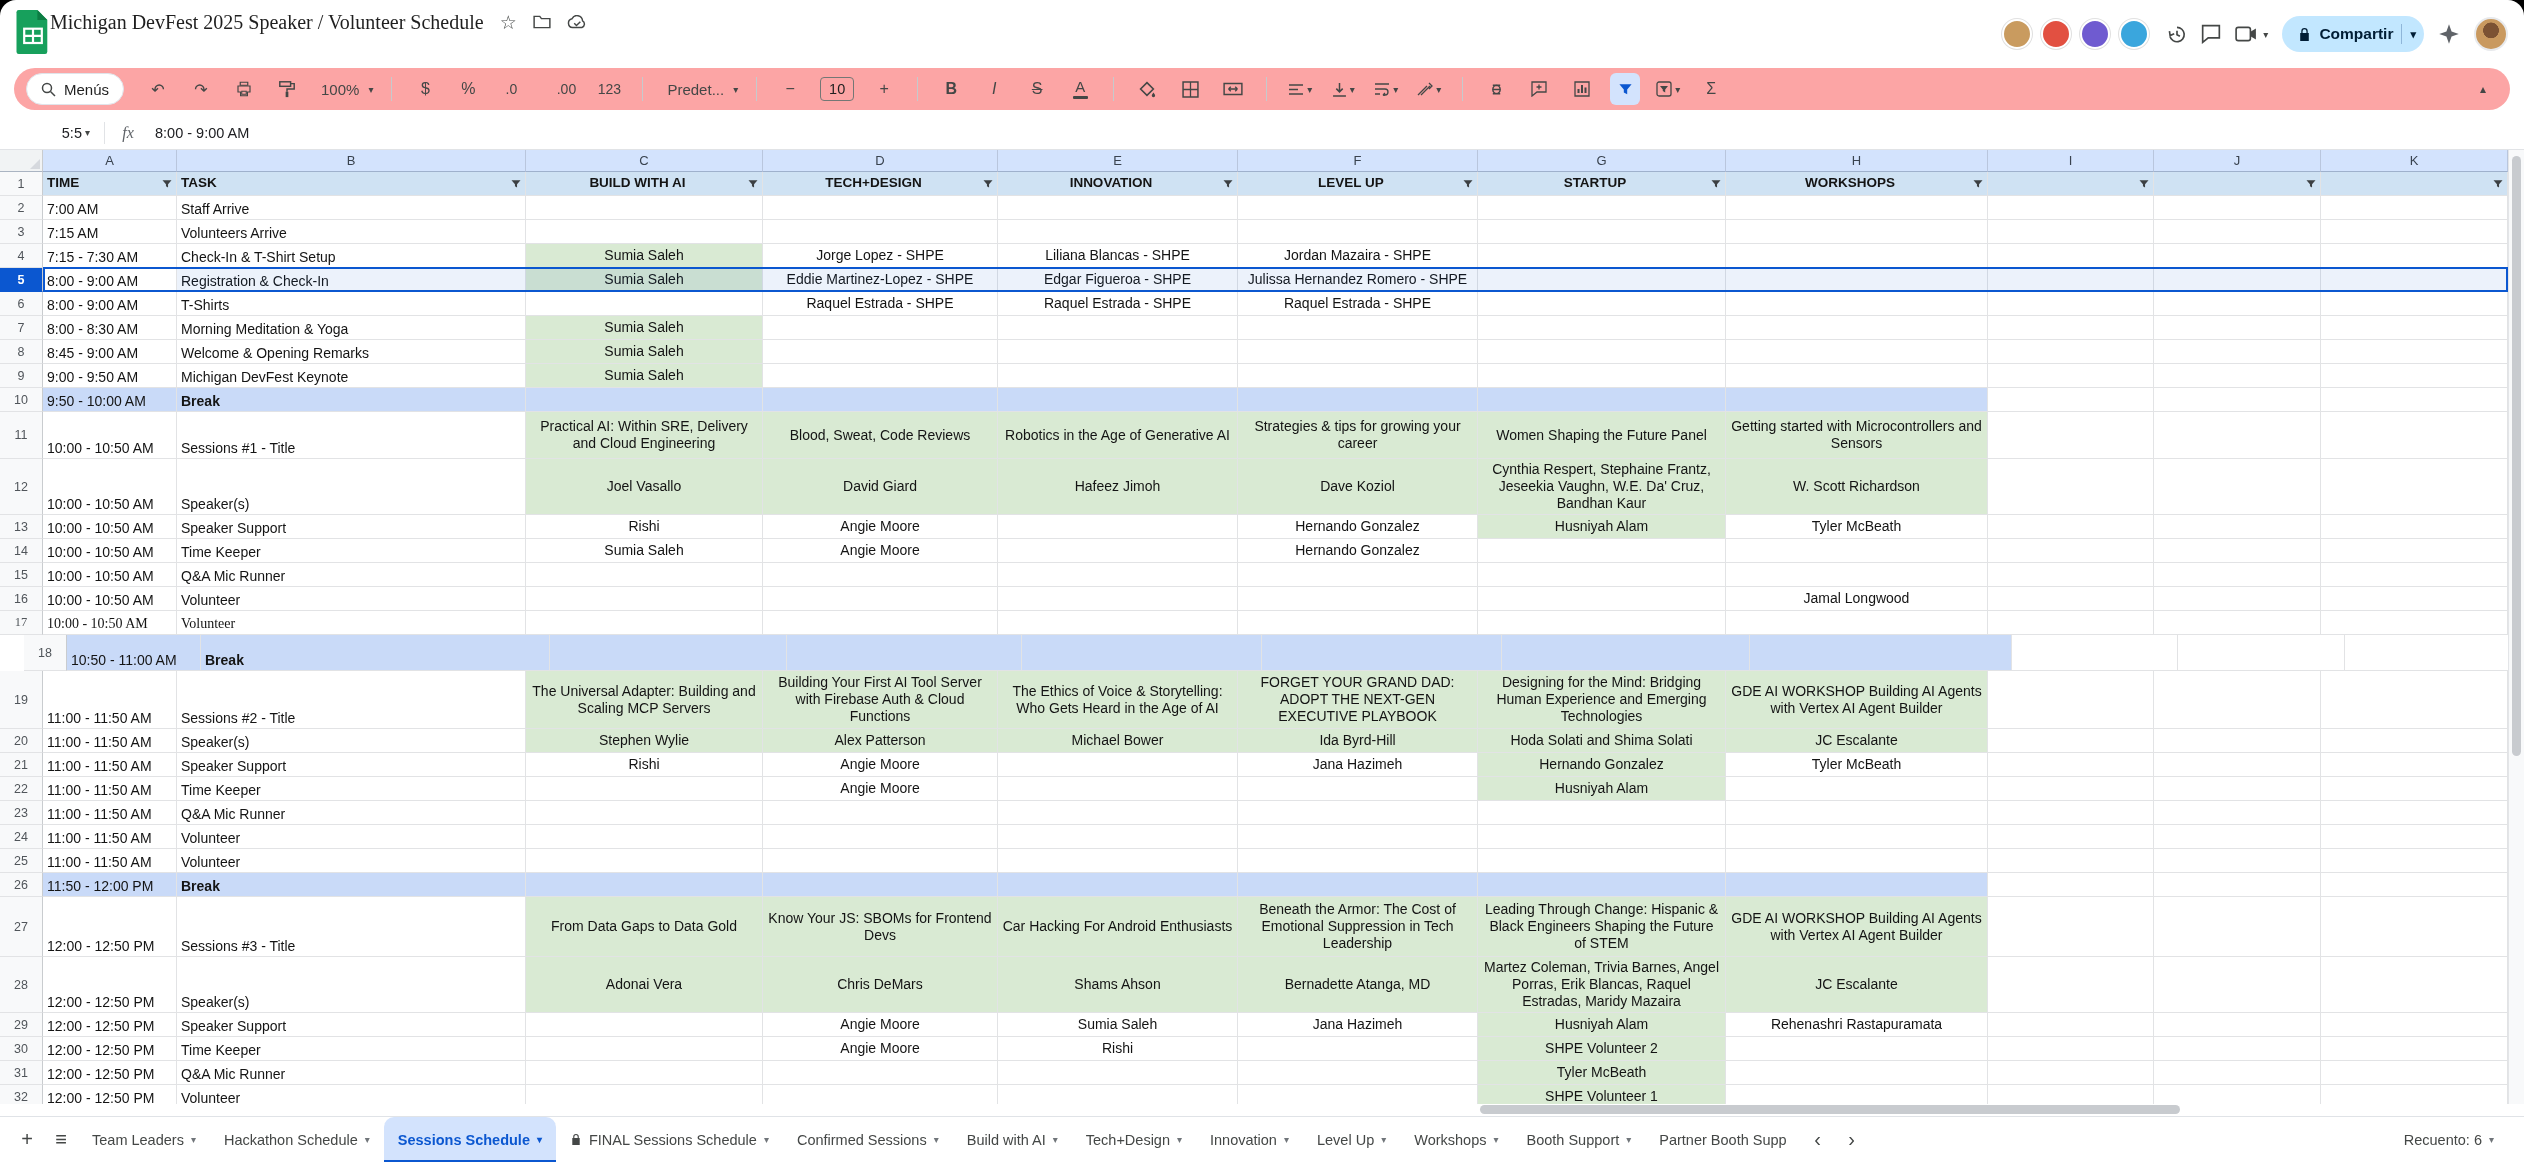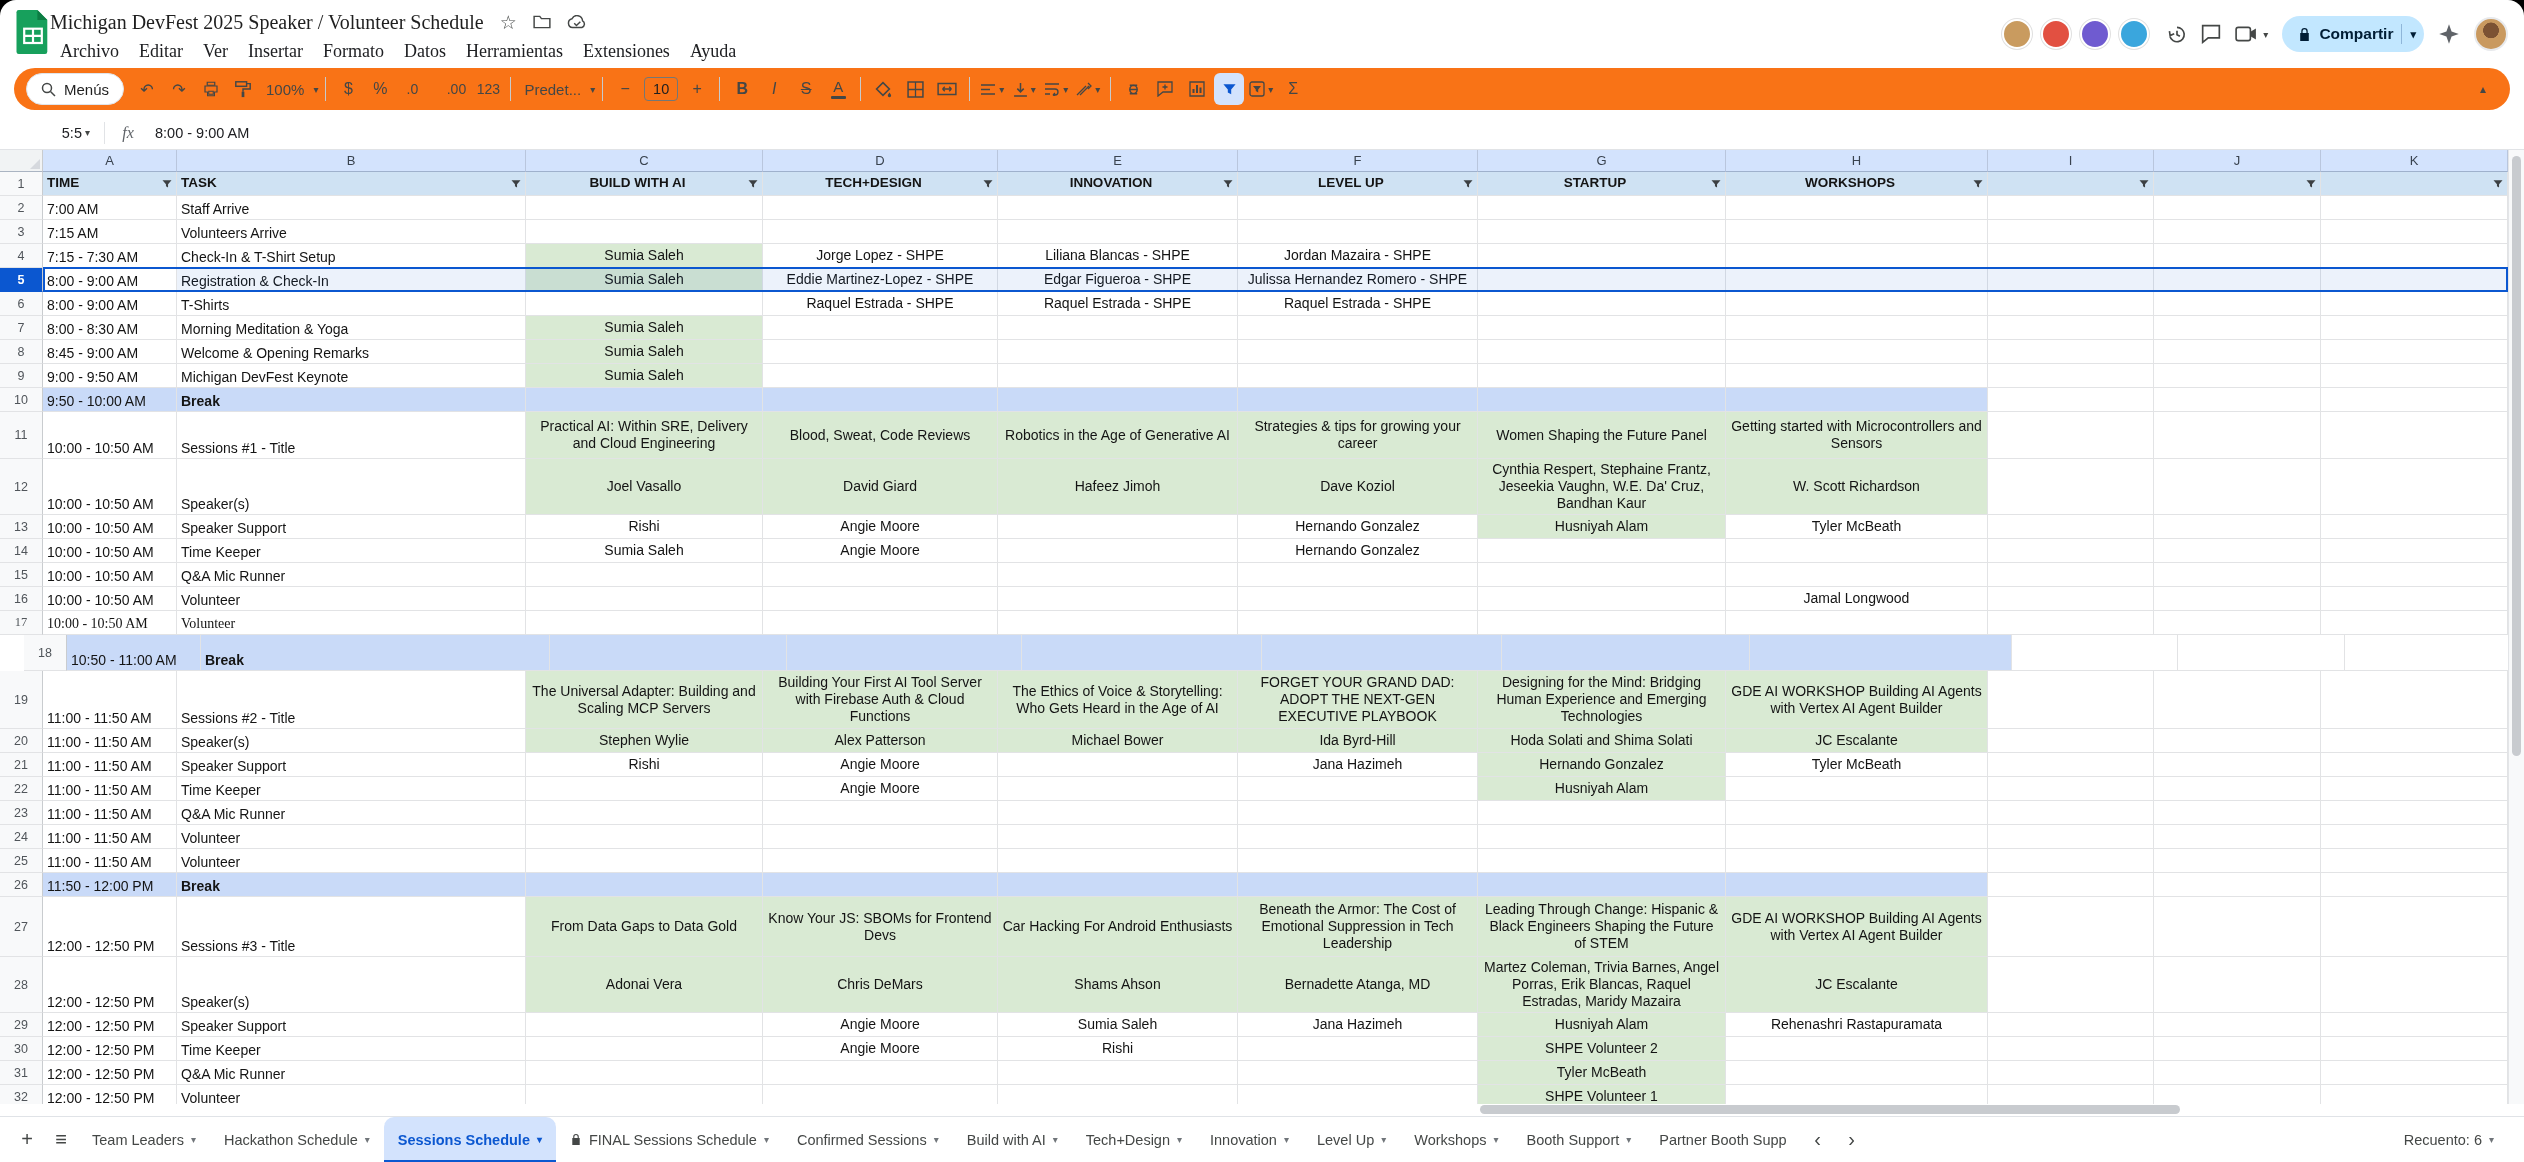--- a/index.html
+++ b/index.html
@@ -28,21 +28,21 @@
   .collab{display:flex;align-items:center;gap:9px;margin-right:4px;}
   .collab-dot{width:30px;height:30px;border-radius:50%;display:inline-block;border:2px solid #fff;box-shadow:0 0 0 1px rgba(0,0,0,.12);}
   .ta-icon{display:flex;align-items:center;gap:3px;color:#444746;}
   .share-btn{display:flex;align-items:center;height:36px;background:var(--share-bg);border-radius:18px;padding:0 8px 0 16px;color:#001d35;font-size:15.5px;font-weight:600;gap:8px;}
   .share-sep{width:1px;height:20px;background:#8fb6d9;}
   .share-caret{font-size:11px;}
   .avatar{width:34px;height:34px;border-radius:50%;background:radial-gradient(circle at 50% 38%, #7c5233 32%, #c9995f 34%);border:2px solid #e8eaed;}
   .caret{font-size:10px;color:#444746;margin-left:3px;}
 
   
-  .toolbar{height:42px;background:#f97316;border-radius:21px;margin:2px 14px 6px 14px;display:flex;align-items:center;padding:0 12px;gap:2px;justify-content:flex-end;}
+  .toolbar{height:42px;background:#fca5a5;border-radius:21px;margin:2px 14px 6px 14px;display:flex;align-items:center;padding:0 12px;gap:13px;justify-content:flex-end;}
   .tb-btn{height:32px;min-width:30px;display:flex;align-items:center;justify-content:center;border-radius:6px;color:#444746;font-size:16px;white-space:nowrap;}
   .menus-pill{background:#fff;border:1px solid #e0e4ea;border-radius:16px;height:32px;padding:0 14px;display:flex;align-items:center;gap:8px;font-size:15px;color:#1f1f1f;margin-right:6px;}
   .tb-sep{width:1px;height:24px;background:#c6cacd;margin:0 5px;}
   .tb-text{font-size:15px;padding:0 6px;}
   .fsize-box{width:34px;height:24px;border:1px solid #747775;border-radius:4px;display:flex;align-items:center;justify-content:center;font-size:14.5px;color:#1f1f1f;margin:0 2px;}
   .bold-l{font-weight:700;}
   .italic-l{font-style:italic;}
   .strike-l{text-decoration:line-through;}
   .underbar{display:flex;flex-direction:column;align-items:center;line-height:1;gap:2px;}
   .underbar .bar{width:15px;height:3px;background:#444746;border-radius:1px;}
@@ -119,31 +119,20 @@
               <path d="M1 1h5l1.5 2H15v8H1z" fill="none" stroke="#444746" stroke-width="1.3"></path>
             </svg>
         </span>
         <span class="t-icon">
           <svg width="20" height="14" viewBox="0 0 18 12">
               <path d="M5 11a4 4 0 01-.5-7.9A5 5 0 0114 5a3.3 3.3 0 01-.6 6z" fill="none" stroke="#444746" stroke-width="1.3"></path>
               <path d="M6.5 7.2l2 2 3.5-3.5" stroke="#444746" fill="none" stroke-width="1.3"></path>
             </svg>
         </span>
       </div>
-      <nav class="menubar" id="menubar">
-          <span class="menu-item">Archivo</span>
-          <span class="menu-item">Editar</span>
-          <span class="menu-item">Ver</span>
-          <span class="menu-item">Insertar</span>
-          <span class="menu-item">Formato</span>
-          <span class="menu-item">Datos</span>
-          <span class="menu-item">Herramientas</span>
-          <span class="menu-item">Extensiones</span>
-          <span class="menu-item">Ayuda</span>
-        </nav>
     </div>
     <div class="top-actions">
       <div id="collab" class="collab">
           <span class="collab-dot" style="background: rgb(201, 155, 95);"></span>
           <span class="collab-dot" style="background: rgb(226, 80, 65);"></span>
           <span class="collab-dot" style="background: rgb(111, 91, 208);"></span>
           <span class="collab-dot" style="background: rgb(58, 166, 221);"></span>
         </div>
       <span class="ta-icon">
         <svg width="20" height="20" viewBox="0 0 18 18">

